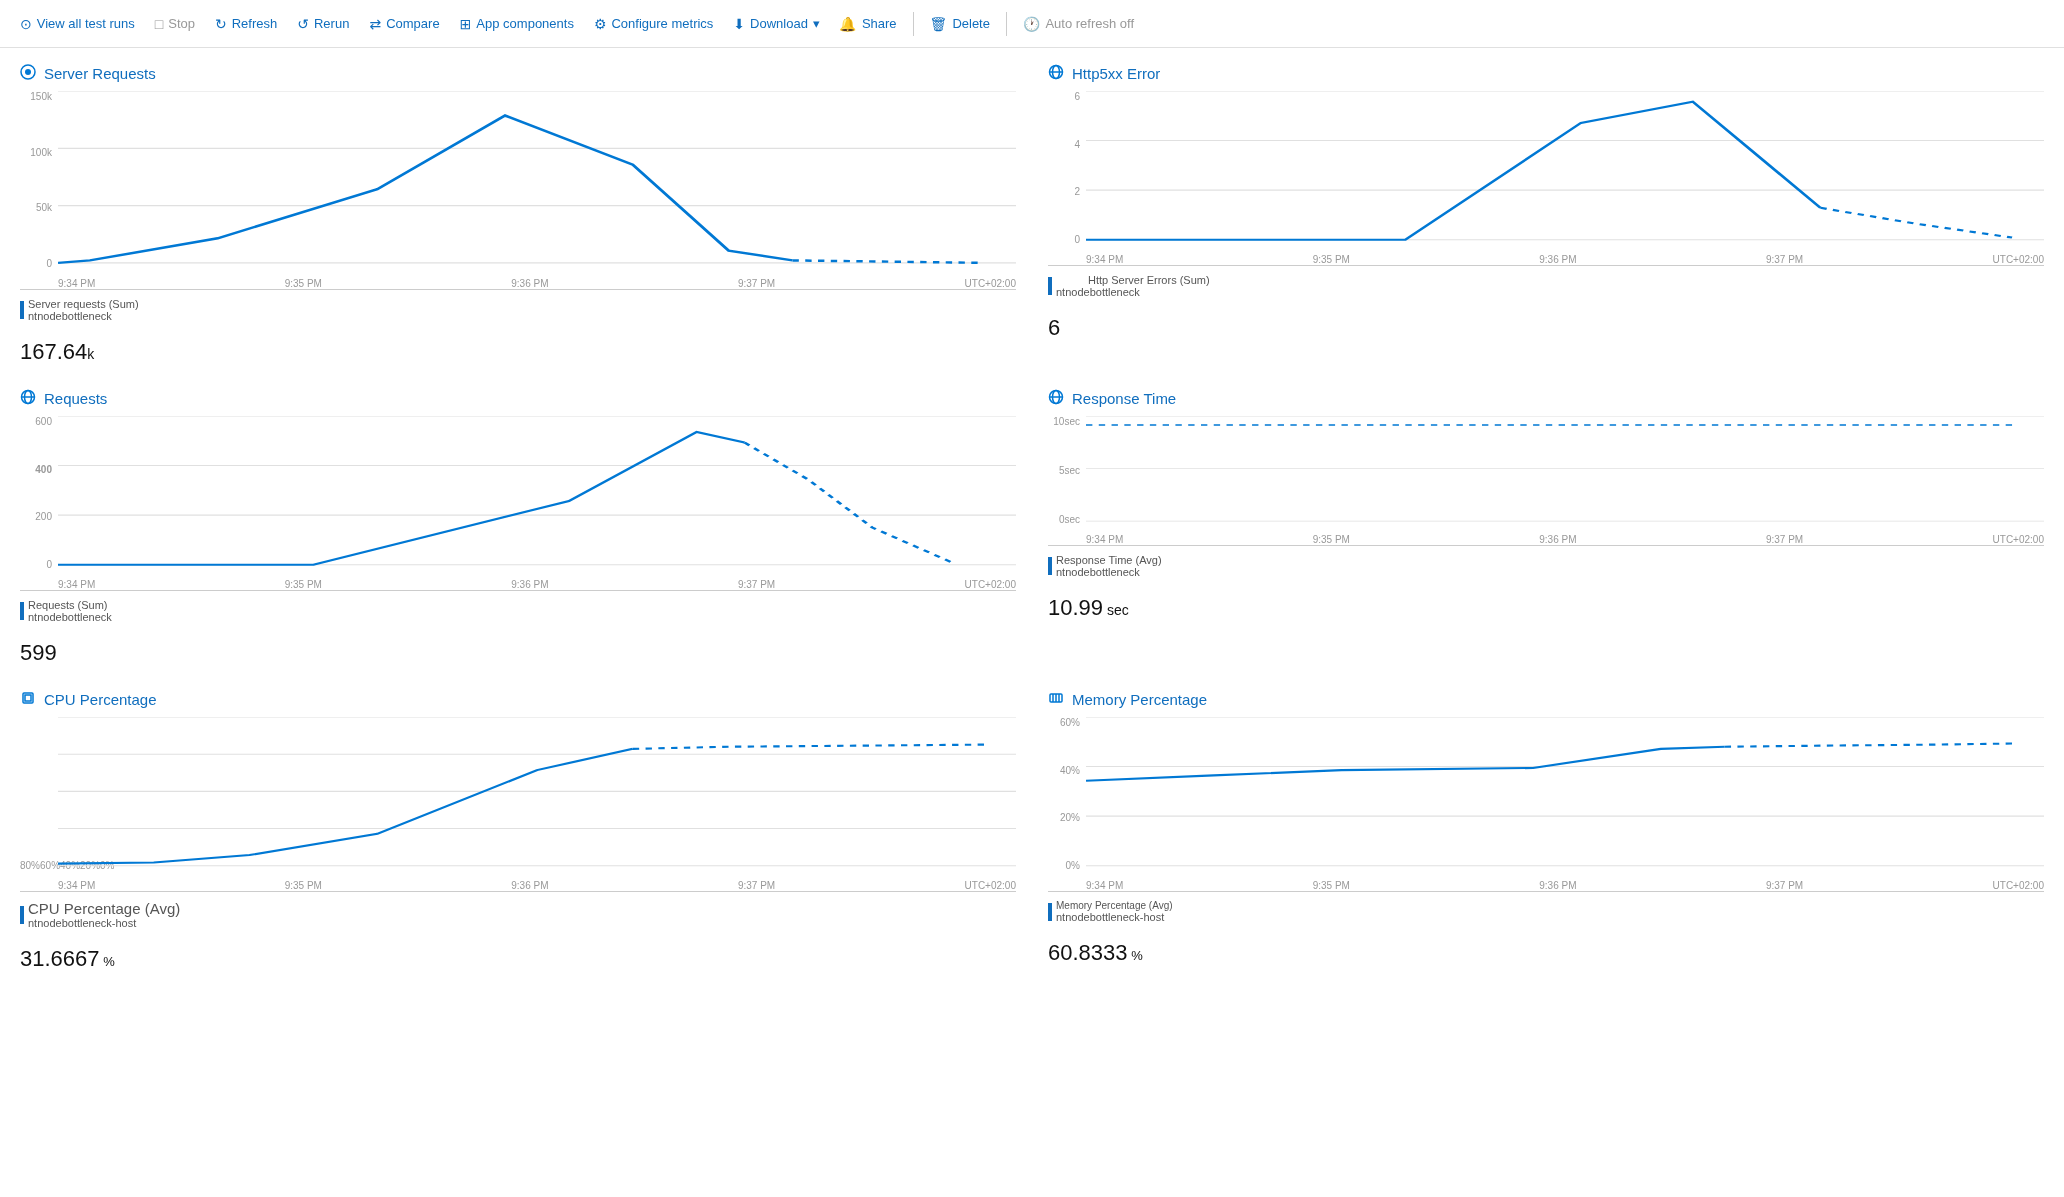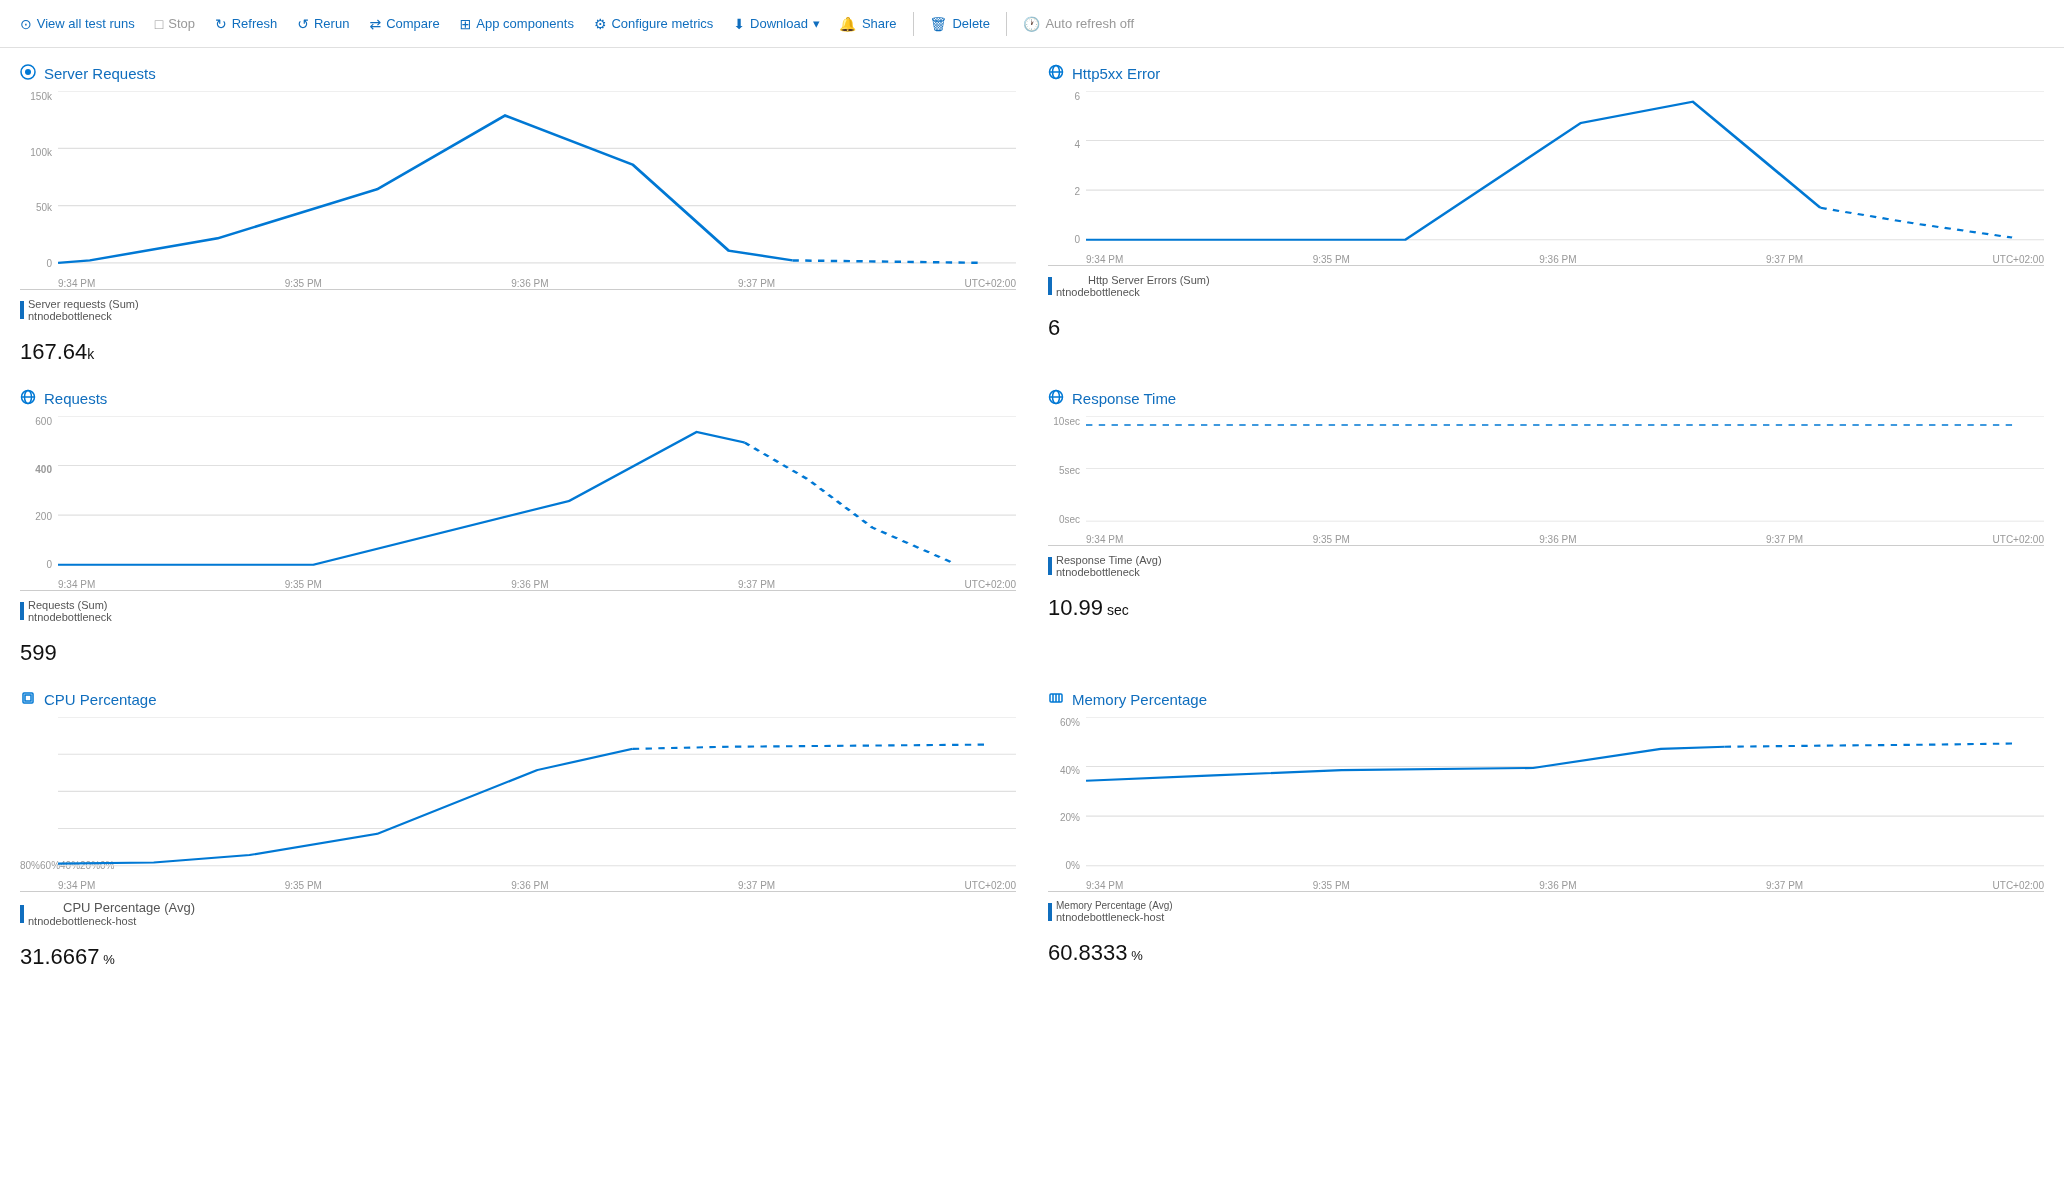--- a/index.html
+++ b/index.html
@@ -342,21 +342,21 @@
             <span style="font-size: 10px; color: rgb(153, 153, 153);">9:35 PM</span>
             <span style="font-size: 10px; color: rgb(153, 153, 153);">9:36 PM</span>
             <span style="font-size: 10px; color: rgb(153, 153, 153);">9:37 PM</span>
             <span style="font-size: 10px; color: rgb(153, 153, 153);">UTC+02:00</span>
           </div>
         </div>
         <div class="chart-legend">
           <div class="legend-label">
     <span class="legend-bar"></span>
     <div>
-      <div style="font-size:13px;color:#555;margin-left:35px;">CPU Percentage (Avg)</div>
+      <div style="font-size:15px;color:#555;">CPU Percentage (Avg)</div>
       <div style="font-size:11px;color:#555;">ntnodebottleneck-host</div>
     </div>
   </div>
           <div class="legend-value"><span>31.6667</span><span style="font-size:13px"> %</span></div>
         </div>
       </div>
       <div class="chart-panel">
         <div class="chart-title">
     <span><svg width="16" height="16" viewBox="0 0 16 16" fill="none" stroke="#0078d4" stroke-width="1.5">
               <rect x="2" y="4" width="12" height="8" rx="1"></rect>

